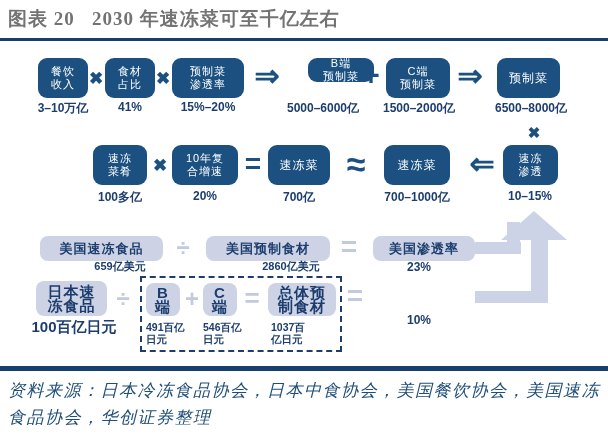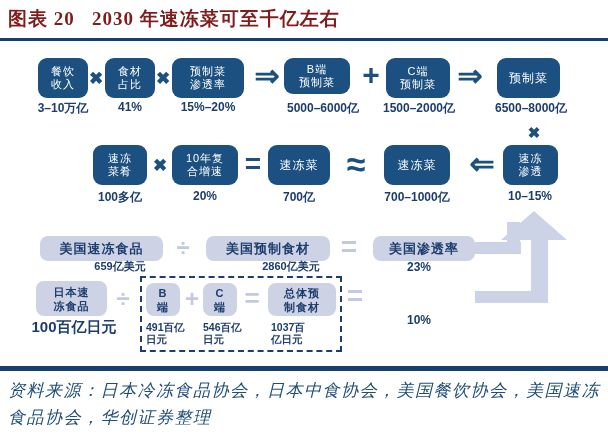--- a/index.html
+++ b/index.html
@@ -1,33 +1,33 @@
 <!DOCTYPE html>
 <html><head>
 <meta charset="utf-8">
 <style>
   html,body{margin:0;padding:0;background:#fff;}
   .page{position:relative;width:608px;height:440px;background:#ffffff;
         font-family:"Liberation Sans",sans-serif;overflow:hidden;}
   .title{position:absolute;left:8px;top:6px;font-family:"Liberation Serif",serif;
-         font-weight:bold;font-size:19px;color:#7f1d1d;letter-spacing:1px;white-space:pre;}
+         font-weight:bold;font-size:19px;color:#737373;letter-spacing:1px;white-space:pre;}
   .rule{position:absolute;left:0;width:608px;background:#17406e;}
   .top-rule{top:38px;height:3px;}
   .bottom-rule{top:366px;height:5px;}
   .arrow-svg{position:absolute;left:0;top:0;}
   .nbox{position:absolute;background:#1b5080;border-radius:9px;display:flex;
         align-items:center;justify-content:center;text-align:center;box-sizing:border-box;}
   .nbox-t{color:#ffffff;font-size:11px;line-height:13px;font-weight:normal;
           white-space:pre-line;letter-spacing:1px;}
   .nbox.big .nbox-t{font-size:12px;}
   .lbox{position:absolute;background:#cdd3e5;border-radius:8px;display:flex;
         align-items:center;justify-content:center;text-align:center;box-sizing:border-box;}
   .lbox-t{color:#1c3d6e;font-weight:bold;font-size:13px;line-height:14px;
           white-space:pre-line;letter-spacing:1px;}
-  .lbox.small2 .lbox-t{font-size:11px;}
+  .lbox.small2 .lbox-t{font-size:15px;}
   .val{position:absolute;color:#1c3d6e;font-weight:bold;font-size:12px;
        text-align:center;white-space:pre-line;}
   .val.small{font-size:10.5px;line-height:12px;}
   .val.left{text-align:left;}
   .op{position:absolute;color:#1b5080;font-weight:900;
       transform:translate(-50%,-50%);line-height:1;}
   .op.light{color:#c3cade;}
   .dashed{position:absolute;border:2px dashed #1c3d6e;box-sizing:border-box;}
   .source{position:absolute;left:8px;top:377px;width:598px;
           font-family:"Liberation Serif",serif;font-style:italic;font-size:17px;
@@ -59,21 +59,21 @@
   <div class="nbox" style="left:105px;top:58px;width:50px;height:40px">
     <span class="nbox-t">食材
 占比</span>
     </div>
   <div class="op" style="left:163px;top:78px;font-size:17px">✖</div>
   <div class="nbox" style="left:172px;top:58px;width:72px;height:40px">
     <span class="nbox-t">预制菜
 渗透率</span>
     </div>
   <div class="op" style="left:267px;top:76px;font-size:30px">⇒</div>
-  <div class="nbox" style="left:284px;top:58px;width:66px;height:36px">
+  <div class="nbox" style="left:308px;top:58px;width:66px;height:24px">
     <span class="nbox-t">B端
 预制菜</span>
     </div>
   <div class="op" style="left:371px;top:75px;font-size:30px">+</div>
   <div class="nbox" style="left:386px;top:58px;width:64px;height:40px">
     <span class="nbox-t">C端
 预制菜</span>
     </div>
   <div class="op" style="left:470px;top:76px;font-size:30px">⇒</div>
   <div class="nbox big" style="left:497px;top:58px;width:63px;height:40px">

